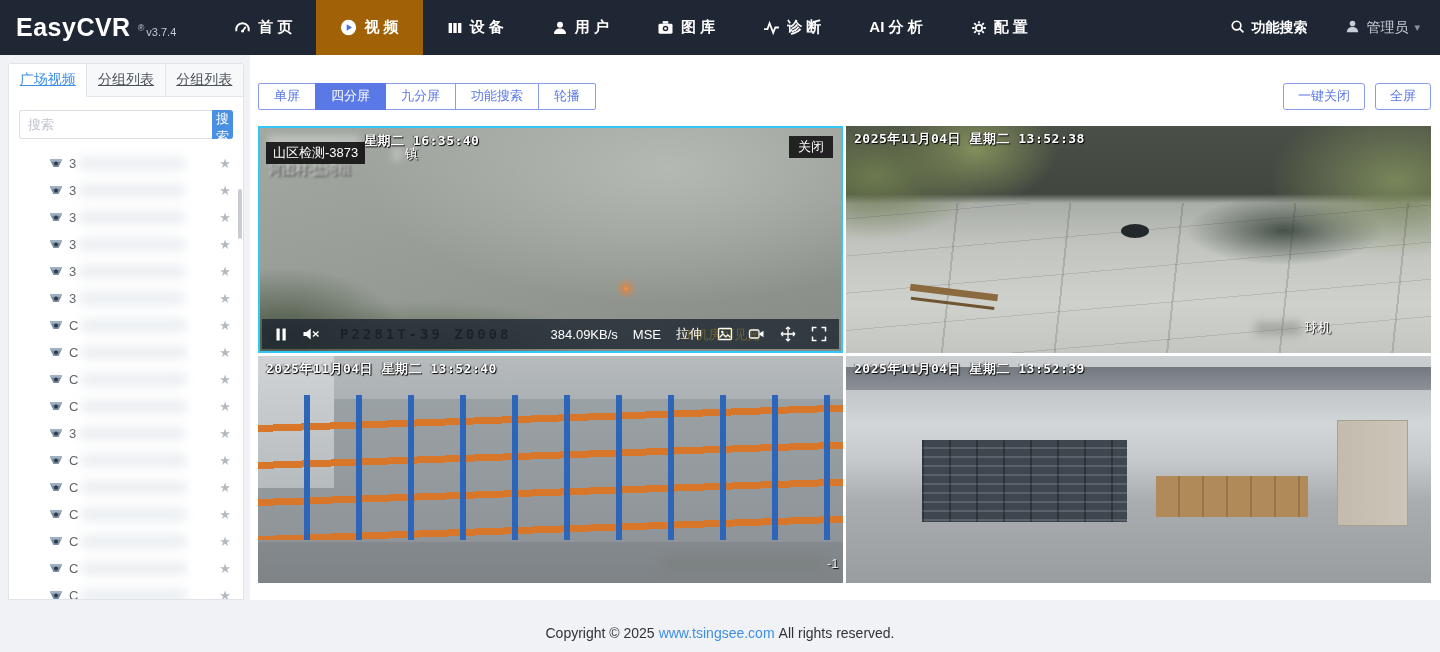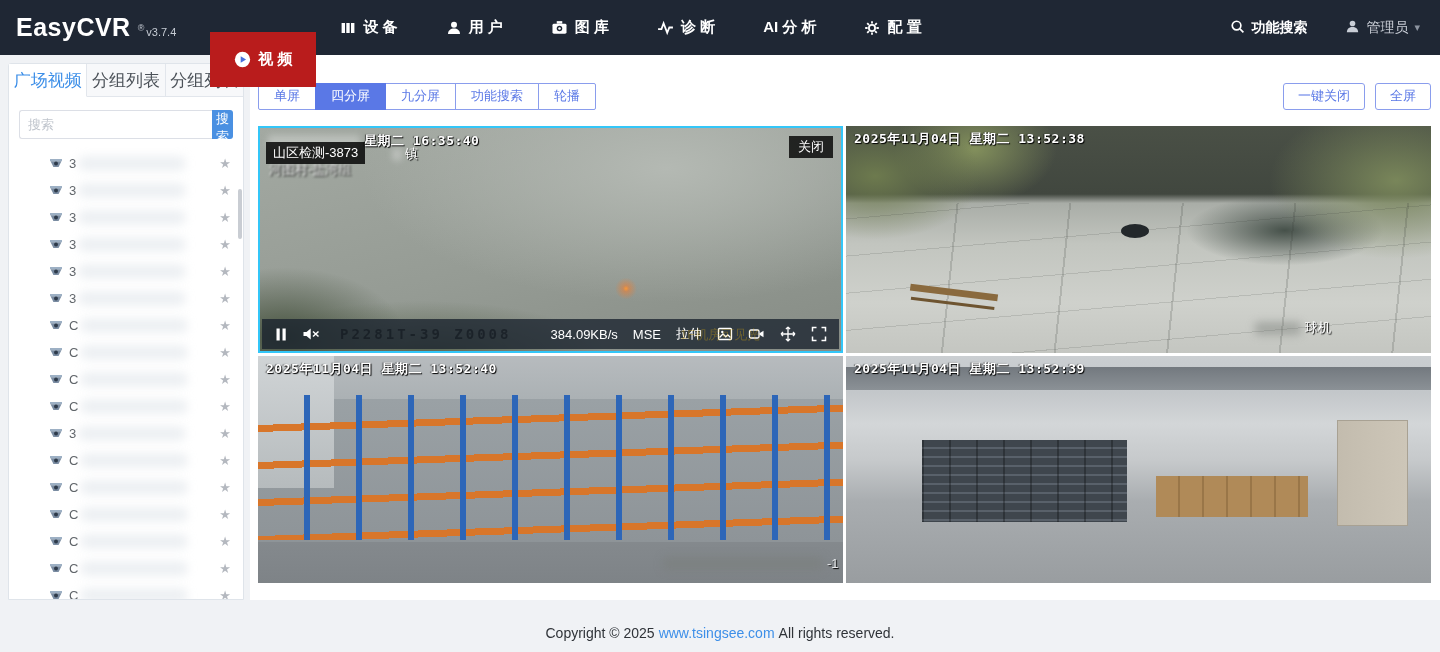--- a/index.html
+++ b/index.html
@@ -9,36 +9,36 @@
   
   .navbar { position:absolute; left:0; top:0; width:1440px; height:55px; background:#1f2734;
             display:flex; align-items:center; color:#fff; z-index:50; }
   .brand { display:flex; align-items:baseline; padding-left:16px; }
   .logo { font-size:25px; font-weight:700; letter-spacing:.5px; }
   .version { font-size:11px; color:#c6ccd4; margin-left:7px; }
   .version .reg { font-size:9px; vertical-align:super; margin-right:2px; }
   .nav-items { display:flex; height:55px; margin-left:34px; }
   .nav-item { display:flex; align-items:center; gap:7px; padding:0 24px; height:55px;
               font-size:15px; font-weight:700; cursor:pointer; white-space:nowrap; }
-  .nav-item.active { background:#b91c1c;margin-top:32px; }
+  .nav-item.active { background:#a16207; }
   .nv-ic { display:flex; align-items:center; }
   .nav-right { margin-left:auto; display:flex; align-items:center; gap:38px; padding-right:20px; }
   .nav-search { display:flex; align-items:center; gap:6px; font-size:14px; font-weight:700; cursor:pointer; }
   .nav-admin { display:flex; align-items:center; gap:6px; font-size:14px; color:#c9ced6; cursor:pointer; }
   .caret { font-size:11px; color:#8d94a0; }
 
   
   .main-panel { position:absolute; left:250px; top:55px; width:1190px; height:545px; background:#fff; }
 
   
   .sidebar { position:absolute; left:8px; top:63px; width:236px; height:537px; background:#fff;
              border:1px solid #dfe4ea; border-radius:3px 3px 0 0; }
   .tabs { display:flex; height:33px; border-bottom:1px solid #e2e6ec; }
-  .tab { flex:1; display:flex; align-items:center; justify-content:center; font-size:17px; color:#4b5158;
-         background:#f7f8fa; border-right:1px solid #e2e6ec; cursor:pointer; }
+  .tab { flex:1; display:flex; align-items:center; justify-content:center; font-size:14px; color:#4b5158;
+         background:#f7f8fa; border-right:1px solid #e2e6ec; cursor:pointer;text-decoration:underline; }
   .tab:last-child { border-right:none; }
   .tab.active { background:#fff; color:#3d8fe8; border-bottom:1px solid #fff; margin-bottom:-1px; }
   .search-row { display:flex; margin:13px 10px 8px 10px; }
   .search-input { flex:1; height:29px; border:1px solid #dcdfe6; border-right:none; border-radius:3px 0 0 3px;
                   padding:0 8px; font-size:13px; color:#333; outline:none; font-family:inherit; }
   .search-input::placeholder { color:#bfc4cc; }
   .search-btn { width:48px; height:29px; background:#4a90e2; color:#fff; border:none; font-size:13px;
                 border-radius:0 3px 3px 0; cursor:pointer; font-family:inherit; }
   .camera-list { position:relative; height:452px; overflow:hidden; padding-top:3px; }
   .cam-row { display:flex; align-items:center; height:27px; padding-left:40px; padding-right:12px; cursor:pointer; }
@@ -143,20 +143,30 @@
 </style>
 </head>
 <body>
 
 <header class="navbar">
   <div class="brand">
     <span class="logo">EasyCVR</span>
     <span class="version"><span class="reg">®</span><span>v3.7.4</span></span>
   </div>
   <nav class="nav-items">
+    <div class="nav-item">
+      <span class="nv-ic">
+          <svg width="17" height="17" viewBox="0 0 16 16">
+            <path d="M2.2 11.5a6 6 0 1 1 11.6 0" fill="none" stroke="#fff" stroke-width="1.8"></path>
+            <path d="M8 11.5 L11 7.2" stroke="#fff" stroke-width="1.6"></path>
+            <circle cx="8" cy="11.5" r="1.3" fill="#fff"></circle>
+          </svg>
+        </span>
+      <span>首 页</span>
+    </div>
     <div class="nav-item active">
       <span class="nv-ic">
           <svg width="17" height="17" viewBox="0 0 16 16">
             <circle cx="8" cy="8" r="7.2" fill="#fff"></circle>
             <path d="M6.3 4.9v6.2L11.4 8z" fill="#4a6fdb"></path>
           </svg>
         </span>
       <span>视 频</span>
     </div>
     <div class="nav-item">

